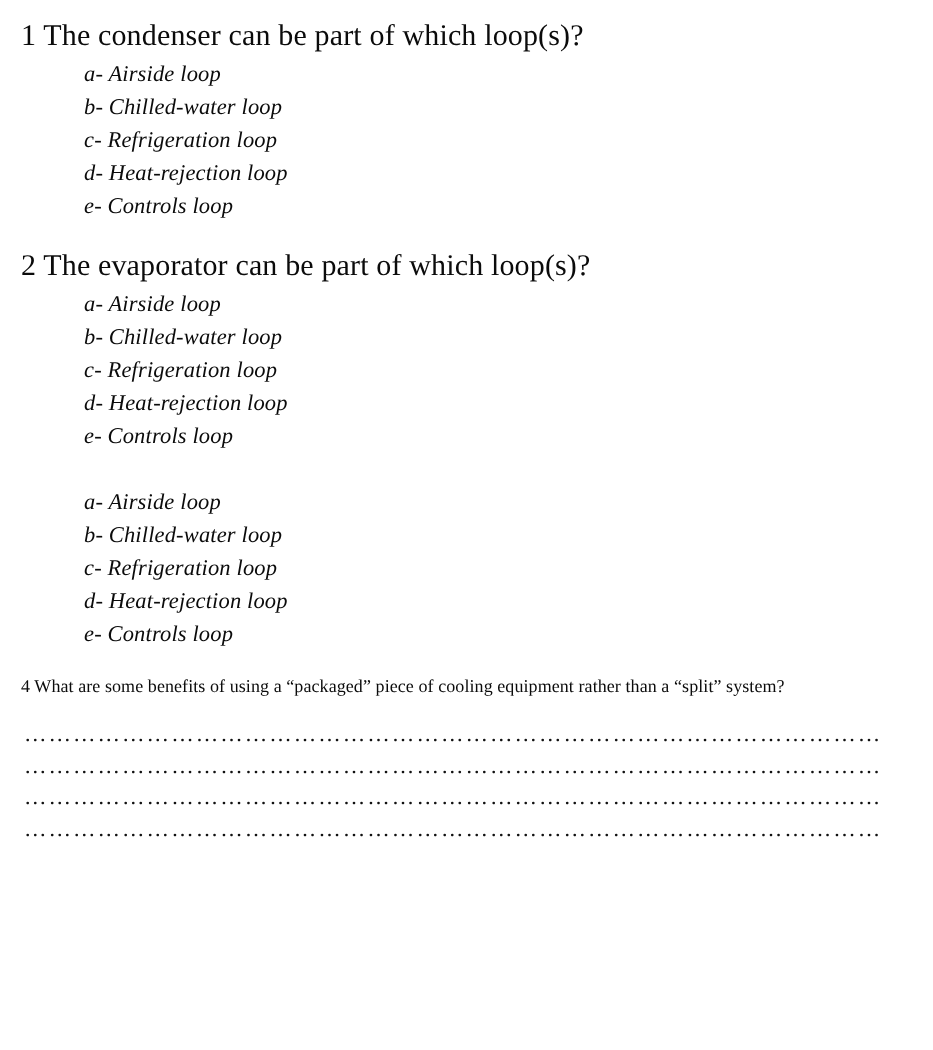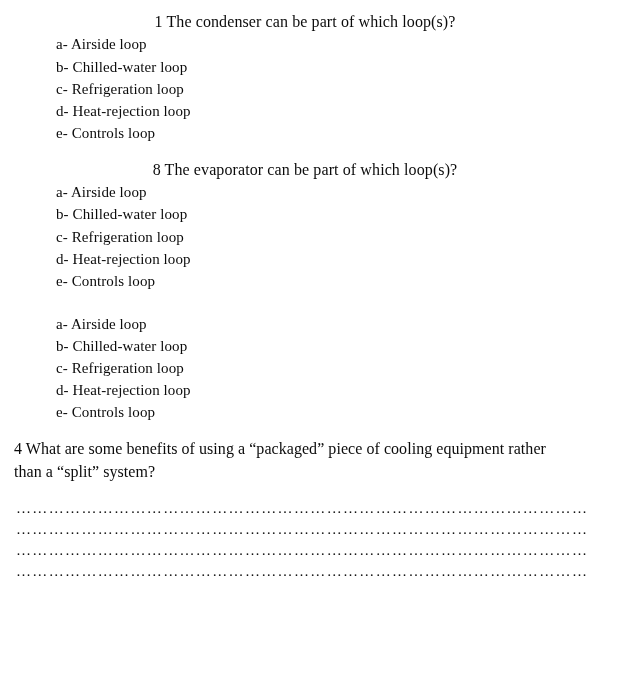--- a/index.html
+++ b/index.html
@@ -18,35 +18,35 @@
     position: relative;
     width: 622px;
     height: 700px;
     padding: 0;
     box-sizing: border-box;
   }
   .content {
     padding: 11px 26px 0 14px;
   }
   .question {
-    font-size: 16px;
+    font-size: 20px;
     line-height: 1.34;
     margin: 0 0 2px 0;
     letter-spacing: 0.1px;
-    text-align: center;
   }
   .q-block {
     margin-bottom: 7px;
   }
   .option {
     font-size: 15.0px;
     line-height: 1.34;
     margin: 0 0 2px 0;
     padding-left: 42px;
     letter-spacing: 0.1px;
+    font-style: italic;
   }
   .option:first-of-type {
     margin-top: 7px;
   }
   .q-spacer {
     height: 9px;
   }
   .dots-block {
     margin-top: 13px;
     padding-left: 2px;
@@ -54,21 +54,21 @@
   .dotline {
     font-size: 15px;
     line-height: 1.52;
     letter-spacing: 1.35px;
     color: #111;
     white-space: nowrap;
     overflow: hidden;
     height: 21px;
   }
   .q4text {
-    font-size: 16px;
+    font-size: 12px;
     line-height: 1.42;
     margin: 0;
     padding-right: 24px;
     letter-spacing: 0.05px;
   }
 </style>
 </head>
 <body>
 
 <div class="page">
@@ -79,21 +79,21 @@
       <p class="option">a- Airside loop</p>
       <p class="option">b- Chilled-water loop</p>
       <p class="option">c- Refrigeration loop</p>
       <p class="option">d- Heat-rejection loop</p>
       <p class="option">e- Controls loop</p>
     </div>
 
     <div class="q-spacer"></div>
 
     <div class="q-block">
-      <p class="question">8 The evaporator can be part of which loop(s)?</p>
+      <p class="question">2 The evaporator can be part of which loop(s)?</p>
       <p class="option">a- Airside loop</p>
       <p class="option">b- Chilled-water loop</p>
       <p class="option">c- Refrigeration loop</p>
       <p class="option">d- Heat-rejection loop</p>
       <p class="option">e- Controls loop</p>
     </div>
 
     <div class="q-spacer"></div>
 
     <div class="q-block">

